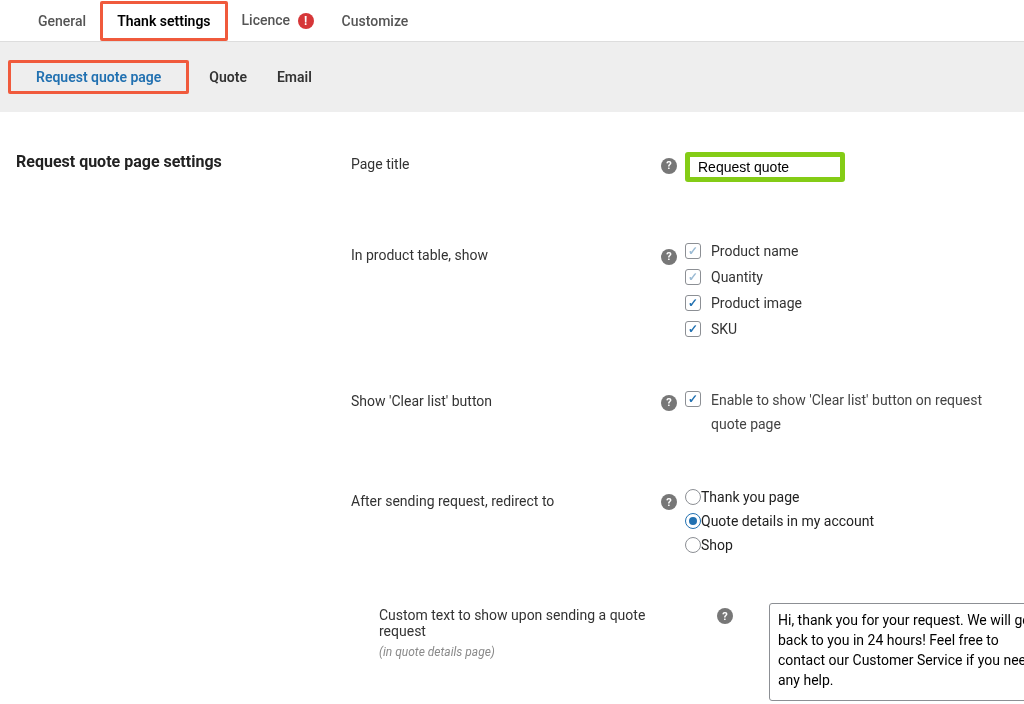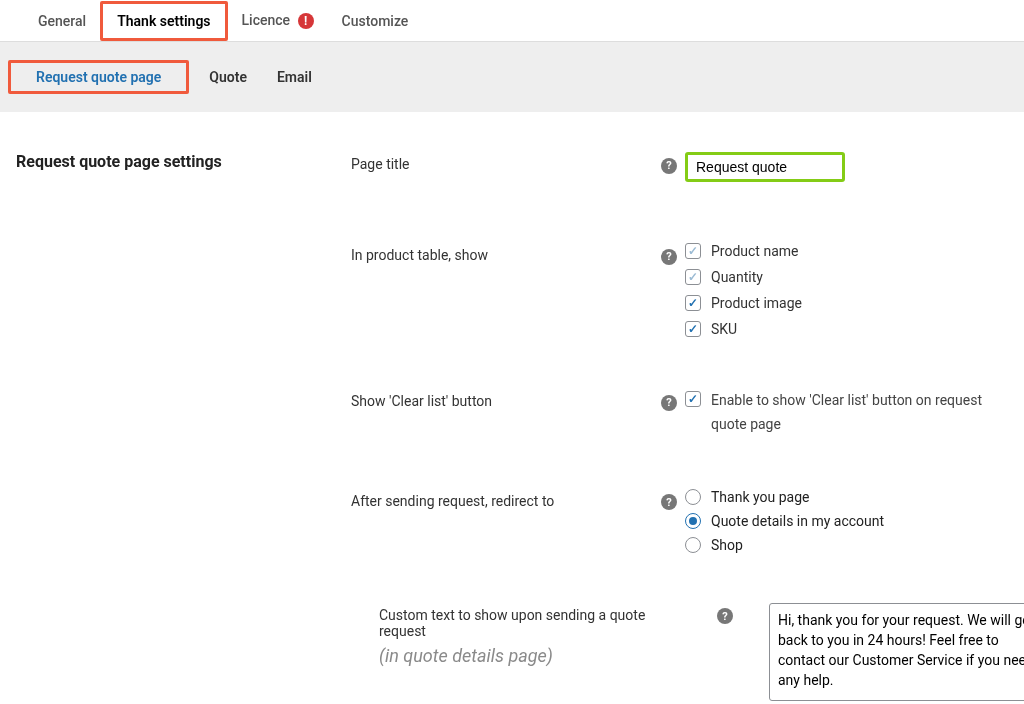--- a/index.html
+++ b/index.html
@@ -81,21 +81,21 @@
   .col-left { width: 335px; flex-shrink: 0; }
   .col-label {
     width: 310px;
     flex-shrink: 0;
     color: #333;
     padding-top: 4px;
   }
   .col-label .hint-sub {
     color: #8a8a8a;
     font-style: italic;
-    font-size: 18px;
+    font-size: 12px;
     margin-top: 6px;
   }
   .col-help {
     width: 24px;
     flex-shrink: 0;
     padding-top: 4px;
   }
   .help-icon {
     width: 16px; height: 16px;
     border-radius: 50%;
@@ -105,21 +105,21 @@
     font-weight: 700;
     display: inline-flex;
     align-items: center;
     justify-content: center;
     cursor: help;
   }
   .col-input { flex: 1; }
   .text-input {
     width: 160px;
     height: 30px;
-    border: 3px solid #84cc16;
+    border: 5px solid #84cc16;
     border-radius: 3px;
     padding: 0 8px;
     font-size: 14px;
   }
   .chk-line {
     display: flex;
     align-items: flex-end;
     gap: 10px;
     margin-bottom: 10px;
     color: #333;
@@ -149,21 +149,21 @@
   .chk.filled.checked::after {
     color: #2271b1;
   }
   .desc-after {
     color: #444;
     line-height: 1.7;
   }
   .radio-line {
     display: flex;
     align-items: center;
-    gap: 10px;
+    gap: 0;
     margin-bottom: 8px;
   }
   .radio {
     width: 16px; height: 16px;
     border: 1.5px solid #8c8f94;
     border-radius: 50%;
     background: #fff;
     display: inline-flex;
     align-items: center;
     justify-content: center;

